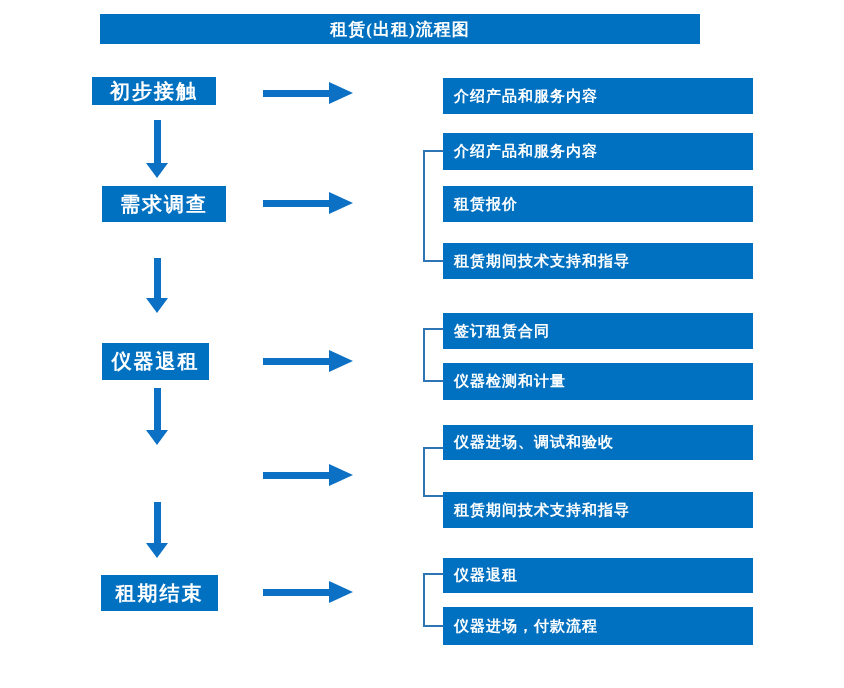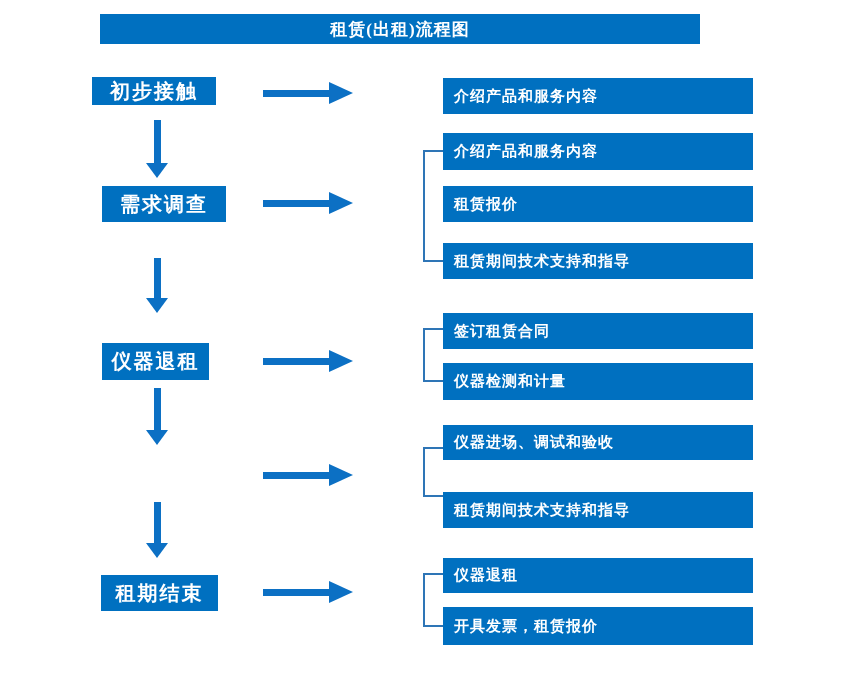--- a/index.html
+++ b/index.html
@@ -141,15 +141,15 @@
   <div class="detail-box" style="top:186px;height:36px">租赁报价</div>
   <div class="detail-box" style="top:243px;height:36px">租赁期间技术支持和指导</div>
 
   <div class="detail-box" style="top:313px;height:36px">签订租赁合同</div>
   <div class="detail-box" style="top:363px;height:37px">仪器检测和计量</div>
 
   <div class="detail-box" style="top:425px;height:35px">仪器进场、调试和验收</div>
   <div class="detail-box" style="top:492px;height:36px">租赁期间技术支持和指导</div>
 
   <div class="detail-box" style="top:558px;height:35px">仪器退租</div>
-  <div class="detail-box" style="top:607px;height:38px">开具发票，租赁报价</div>
+  <div class="detail-box" style="top:607px;height:38px">仪器进场，付款流程</div>
 
 </div>
 
 </body></html>

